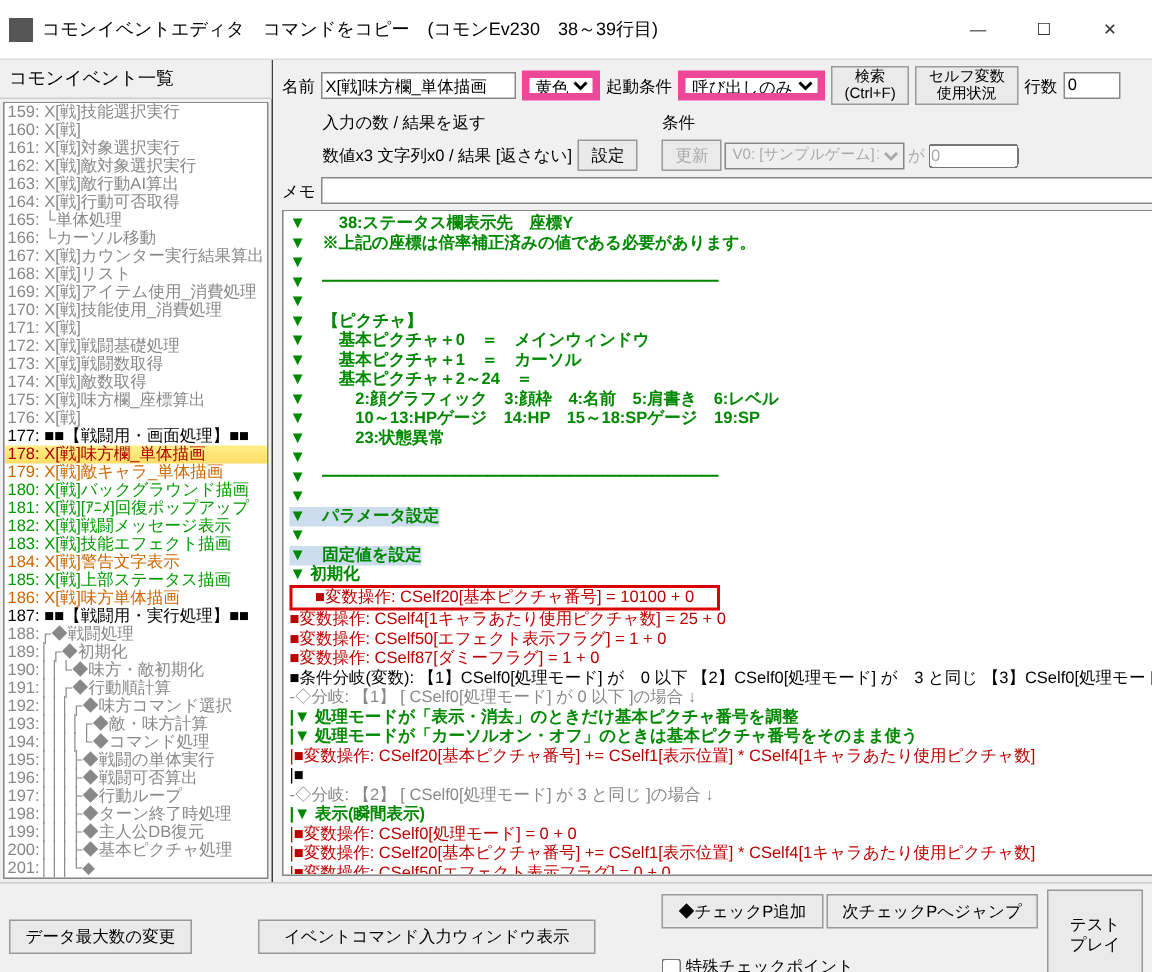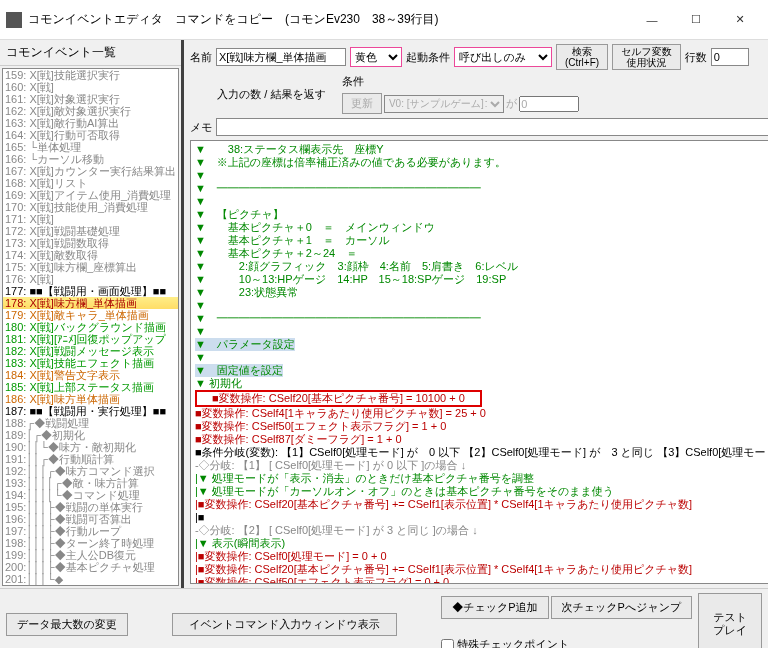--- a/index.html
+++ b/index.html
@@ -2,45 +2,45 @@
 <html><head>
 <meta charset="utf-8">
 <style>
 * { box-sizing: border-box; margin: 0; padding: 0; font-family: "MS UI Gothic", "Meiryo", sans-serif; font-size: 11px; }
 body { background: #f0f0f0; width: 768px; height: 648px; overflow: hidden; }
 .titlebar { background: #fff; height: 40px; display: flex; align-items: center; padding: 16px 6px; border-bottom: 1px solid #ddd; }
 .titlebar .icon { width: 16px; height: 16px; background: #555; margin-right: 6px; }
 .titlebar .title { flex: 1; font-size: 12px; }
 .titlebar .wbtn { width: 44px; height: 28px; display: flex; align-items: center; justify-content: center; color: #333; }
 .main { display: flex; height: 548px; }
-.sidebar { width: 206px; display: flex; flex-direction: column; border-right: 3px solid #404040; background: #f0f0f0; }
+.sidebar { width: 206px; display: flex; flex-direction: column; border-right: 1px solid #404040; background: #f0f0f0; }
 .sidehead { font-size: 12px; padding: 4px 6px; background: #f0f0f0; border-bottom: 1px solid #ccc; }
 .sidelist { flex: 1; overflow-y: auto; background: #fff; border: 1px solid #888; margin: 2px; font-size: 10px; line-height: 12px; }
 .sidelist div { white-space: nowrap; padding: 0 2px; color: #888; }
 .sidelist .black { color: #000; }
 .sidelist .green { color: #090; }
 .sidelist .orange { color: #c60; }
 .sidelist .gray { color: #888; }
 .sidelist .sel { background: linear-gradient(#fe8, #fd6); color: #a00; }
 .content { flex: 1; display: flex; flex-direction: column; padding: 4px 6px; }
 .toprow { display: flex; align-items: center; gap: 4px; margin-bottom: 4px; }
 .toprow label { white-space: nowrap; }
 .toprow input[type=text] { height: 18px; padding: 0 2px; border: 1px solid #888; }
-.toprow select { height: 20px; border: 1px solid #ec4899; background: #fff; }
+.toprow select { height: 20px; border: 5px solid #ec4899; background: #fff; text-align: center; }
 .toprow .btn { background: #eaeaea; border: 1px solid #999; padding: 1px 8px; font-size: 10px; text-align: center; }
 .redbox { border: 2px solid #d00; }
 .row2 { display: flex; align-items: center; gap: 4px; margin-bottom: 4px; }
 .row2 .section { display: flex; align-items: center; gap: 4px; margin-left: 27px; }
 .row2 .btn { background: #eaeaea; border: 1px solid #999; padding: 2px 8px; }
 .row2 select { height: 18px; border: 1px solid #888; font-size: 10px; }
 .memo { display: flex; align-items: center; gap: 4px; margin-bottom: 4px; }
 .memo input { flex: 1; height: 18px; border: 1px solid #888; }
 .codearea { flex: 1; background: #fff; border: 1px solid #888; overflow: auto; padding: 2px 4px; font-size: 11px; line-height: 13px; position: relative; }
 .codearea div { white-space: nowrap; }
-.cg { color: #080; }
+.cg { color: #080; font-weight: bold; }
 .cr { color: #b00; }
 .cgr { color: #888; }
 .cbk { color: #000; }
 .hilite { background: #cde; display: inline-block; }
 .boxred { border: 2px solid #d00; display: inline-block; padding: 0 15px; }
 .bottom { padding: 4px 6px; display: flex; flex-direction: column; gap: 4px; border-top: 1px solid #ccc; }
 .bottom .brow { display: flex; align-items: center; gap: 6px; }
 .bottom .btn { background: #eaeaea; border: 1px solid #999; padding: 3px 10px; }
 .bottom .btnbig { padding: 17px 14px; }
 .bottom fieldset { border: 1px solid #999; padding: 2px 4px; display: flex; gap: 2px; }
@@ -121,20 +121,24 @@
 (Ctrl+F)</button>
       <button class="btn" style="white-space:pre; line-height:11px">セルフ変数
 使用状況</button>
       <label>行数</label>
       <input type="text" style="width: 38px;" value="0">
     </div>
 
     <div class="row2">
       <div class="section" style="flex-direction:column; align-items:flex-start">
         <span>入力の数 / 結果を返す</span>
+        <div style="display:flex; gap:4px; align-items:center">
+          <span>数値x3 文字列x0 / 結果 [返さない]</span>
+          <button class="btn">設定</button>
+        </div>
       </div>
       <div class="section" style="flex-direction:column; align-items:flex-start; margin-left:12px">
         <span>条件</span>
         <div style="display:flex; gap:2px; align-items:center">
           <button class="btn" style="color:#aaa">更新</button>
           <select style="width:120px; color:#aaa"><option>V0: [サンプルゲーム]コャ</option></select>
           <span style="color:#aaa">が</span>
           <input type="text" style="width: 60px; color: rgb(170, 170, 170);" value="0">
         </div>
       </div>

